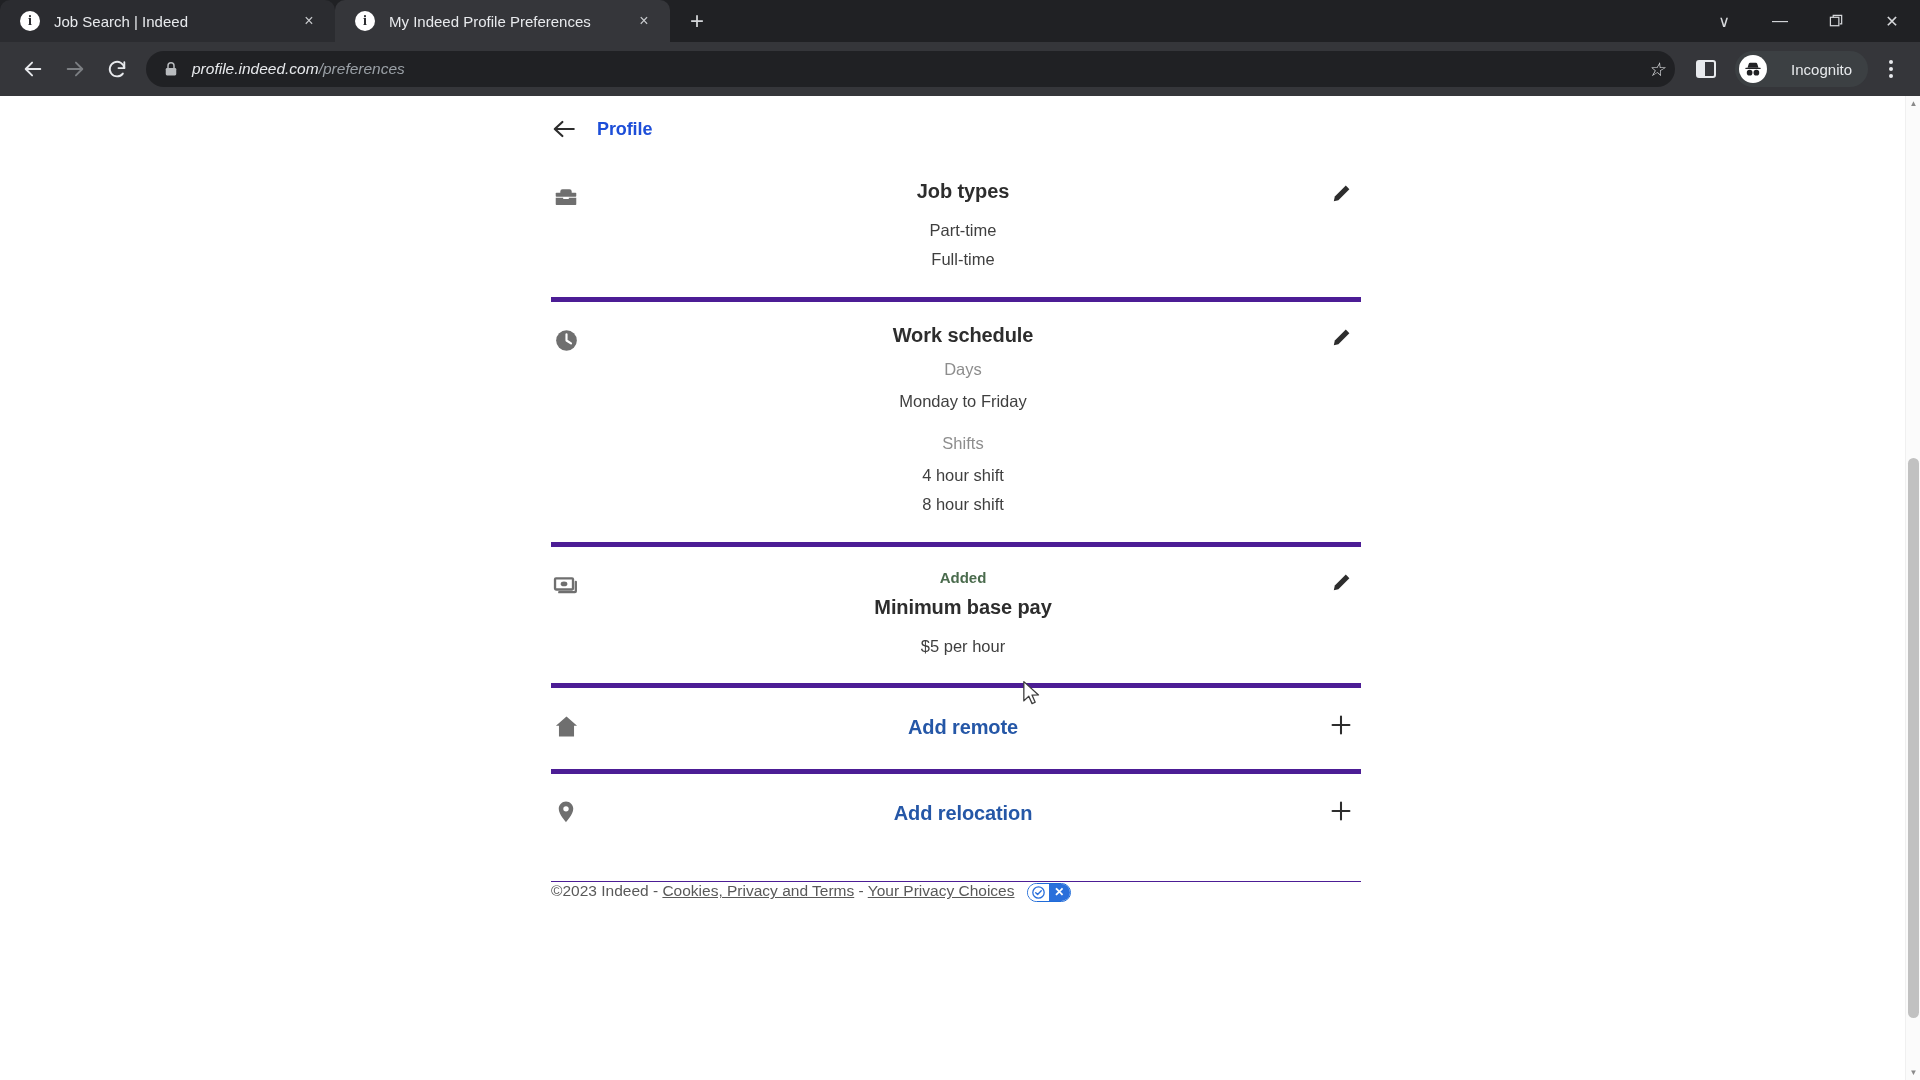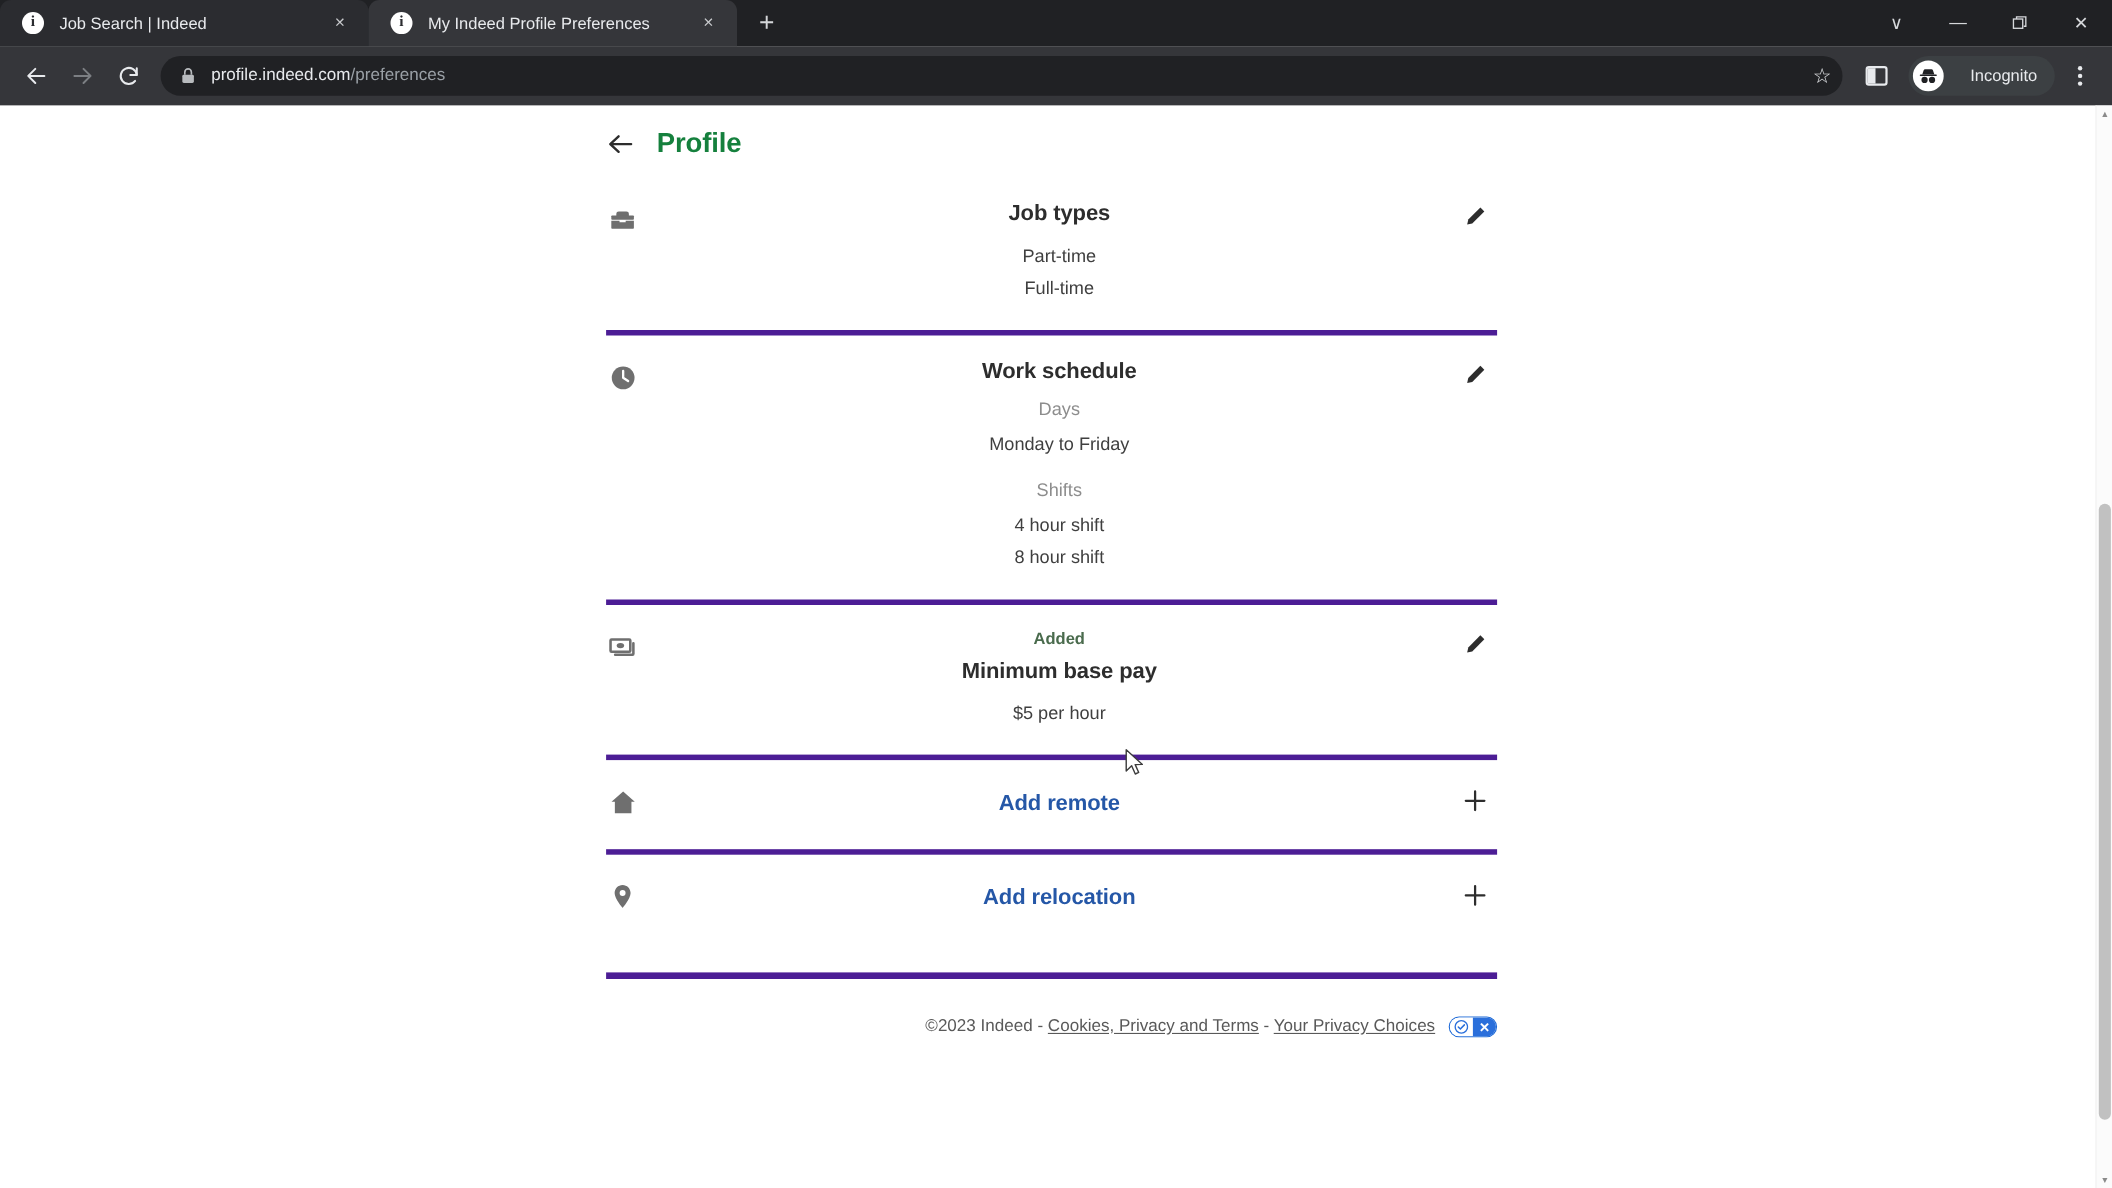--- a/index.html
+++ b/index.html
@@ -98,20 +98,21 @@
   .omnibox {
     flex: 1 1 auto;
     height: 36px;
     background: #202124;
     border-radius: 18px;
     display: flex;
     align-items: center;
     padding: 0 16px;
     margin: 0 10px 0 8px;
     position: relative;
+    font-style: italic;
   }
   .lock-icon { width: 18px; height: 18px; flex: 0 0 auto; margin-right: 12px; }
   .url { font-size: 15.5px; color: #e8eaed; white-space: nowrap; }
   .url .path { color: #9aa0a6; }
   .omnibox-right {
     position: absolute; right: 10px; top: 0; bottom: 0;
     display: flex; align-items: center;
   }
   .star { color: #e8eaed; font-size: 19px; }
   .tb-right { display: flex; align-items: center; gap: 2px; }
@@ -154,23 +155,23 @@
   }
 
   .page-header {
     display: flex;
     align-items: center;
     gap: 20px;
     margin-bottom: 26px;
   }
   .back-arrow { width: 26px; height: 26px; flex: 0 0 auto; }
   .page-title {
-    font-size: 25px;
+    font-size: 18px;
     font-weight: bold;
-    color: #15803d;
+    color: #1d4ed8;
     letter-spacing: -0.1px;
   }
 
   .section {
     display: flex;
     align-items: flex-start;
     padding: 12px 0 22px 0;
     position: relative;
   }
   .section + .section { border-top: 5px solid #4c1d95; padding-top: 22px; }
@@ -218,25 +219,24 @@
     line-height: 1.78;
   }
   .group { margin-bottom: 18px; }
   .group:last-child { margin-bottom: 0; }
 
   .pencil { width: 24px; height: 24px; }
   .plus { width: 26px; height: 26px; }
 
   .footer {
     margin-top: 26px;
-    padding-top: 34px;
-    border-top: 6px solid #4c1d95;
+    border-top: 1px solid #4c1d95;
     width: 810px;
     margin-left: 551px;
-    text-align: right;
+    text-align: left;
     font-size: 15.5px;
     color: #595959;
   }
   .footer a {
     color: #595959;
     text-decoration: underline;
   }
   .privacy-badge {
     display: inline-flex;
     vertical-align: middle;

